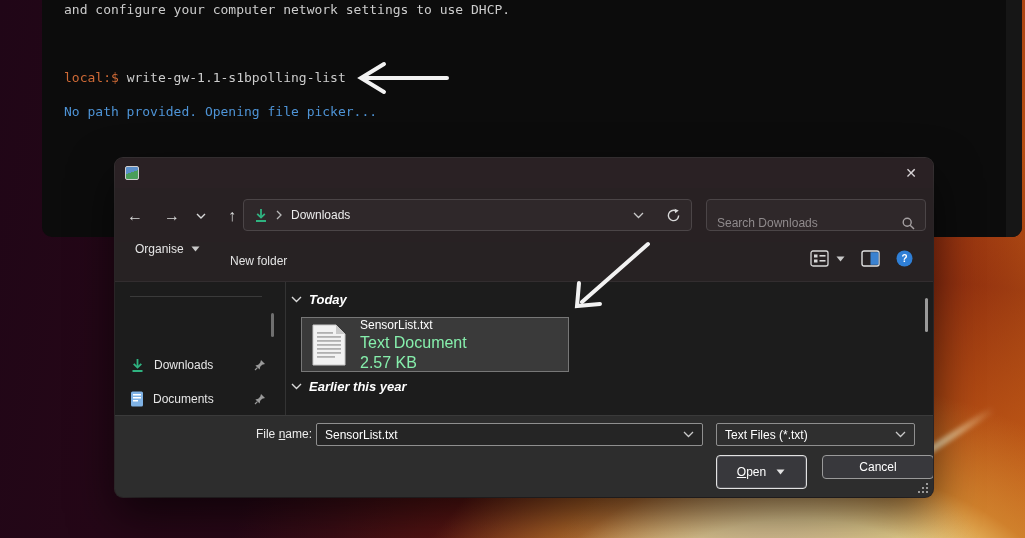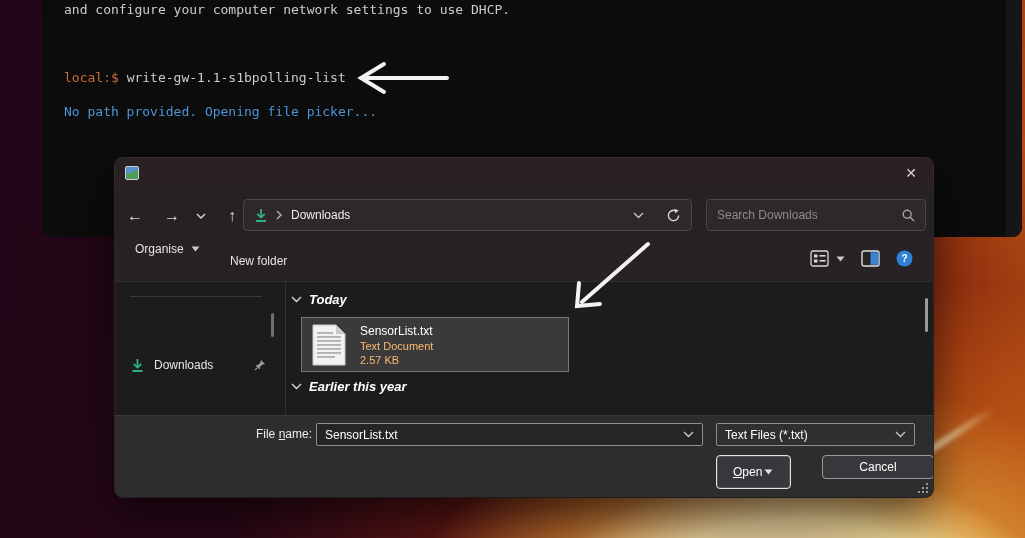--- a/index.html
+++ b/index.html
@@ -45,21 +45,21 @@
 
   .navrow{ height:54px; background:#282123; position:relative; flex:none; }
   .navbtn{ position:absolute; top:17px; width:22px; height:22px; display:flex; align-items:center; justify-content:center; color:#d9d9d9; font-size:16px; }
   .addressbar{ position:absolute; left:128px; top:11px; width:449px; height:32px;
     background:rgba(255,255,255,0.035); border:1px solid #4b4547; border-radius:4px;
     display:flex; align-items:center; padding:0 10px; }
   .addressbar .loc{ color:#ececec; margin-left:8px; }
   .addressbar .spacer{ flex:1; }
   .searchbox{ position:absolute; left:591px; top:11px; width:220px; height:32px;
     background:rgba(255,255,255,0.035); border:1px solid #4b4547; border-radius:4px;
-    display:flex; align-items:center; padding:0 10px; }
+    display:flex; align-items:flex-end; padding:0 10px; }
   .searchbox input{ flex:1; background:transparent; border:none; outline:none;
     color:#ececec; font-family:"Liberation Sans",sans-serif; font-size:12px; }
   .searchbox input::placeholder{ color:#8f8a8c; }
 
   .toolbar{ height:40px; background:#272223; position:relative; flex:none;
     display:flex; align-items:center; border-bottom:1px solid #322d2f; }
   .tb-item{ display:flex; align-items:center; gap:7px; color:#e4e4e4; }
   .organise{ position:absolute; left:20px; top:0; }
   .newfolder{ position:absolute; left:115px; top:12px; }
   .tb-right{ position:absolute; right:20px; top:8px; display:flex; align-items:center; gap:16px; }
@@ -70,35 +70,35 @@
   .side-item{ position:absolute; left:15px; width:140px; height:26px; display:flex; align-items:center; gap:9px; color:#e6e6e6; }
   .side-item .pin{ margin-left:auto; margin-right:4px; }
   .side-scroll{ position:absolute; left:156px; top:31px; width:3px; height:24px; background:#6f6f6f; border-radius:2px; }
   .vdivider{ width:1px; background:#333333; flex:none; }
   .filepane{ flex:1; position:relative; }
   .group-h{ position:absolute; display:flex; align-items:center; gap:7px; color:#ffffff; font-size:13px; font-weight:bold;font-style:italic; }
   .file-tile{ position:absolute; left:15px; top:35px; width:268px; height:55px;
     background:#3a3a3a; border:1px solid #777777; display:flex; align-items:center; padding:5px 10px; gap:14px; }
   .tile-text{ display:flex; flex-direction:column; gap:2px; }
   .tile-name{ color:#ffffff; font-size:12px; }
-  .tile-sub{ color:#fdba74; font-size:11px; }
+  .tile-sub{ color:#86efac; font-size:16px; }
   .main-scroll{ position:absolute; right:5px; top:16px; width:3px; height:34px; background:#9a9a9a; border-radius:2px; }
 
   .bottombar{ height:82px; background:#2d2d2d; position:relative; flex:none; border-top:1px solid #3a3a3a; }
   .fn-label{ position:absolute; left:40px; top:11px; width:157px; text-align:right; color:#ececec; }
   .fn-input{ position:absolute; left:201px; top:7px; width:387px; height:23px;
     background:#252525; border:1px solid #8f8f8f; border-radius:2px;
     display:flex; align-items:center; padding:0 8px; color:#ffffff; }
   .fn-input .spacer, .ft-select .spacer{ flex:1; }
   .ft-select{ position:absolute; left:601px; top:7px; width:199px; height:23px;
     background:#2f2f2f; border:1px solid #8f8f8f; border-radius:2px;
     display:flex; align-items:center; padding:0 8px; color:#ffffff; }
   .btn{ position:absolute; top:39px; height:24px; background:#38383c; border:1px solid #9a9a9a;
     border-radius:4px; color:#ffffff; display:flex; align-items:center; justify-content:center; font-size:12px; }
-  .open-btn{ left:601px; width:75px; border:1px solid #e2e2e2; box-shadow:0 0 0 1px #55555a inset; padding:16px; }
+  .open-btn{ left:601px; width:91px; border:1px solid #e2e2e2; box-shadow:0 0 0 1px #55555a inset; padding:16px; }
   .open-main{ flex:1; display:flex; align-items:center; justify-content:center; height:100%; }
   .open-split{ width:20px; height:100%; border-left:1px solid #bdbdbd; display:flex; align-items:center; justify-content:center; }
   .cancel-btn{ left:707px; width:112px; }
   .grip{ position:absolute; right:5px; bottom:4px; width:9px; height:9px; }
   .grip i{ position:absolute; width:2px; height:2px; background:#9a9a9a; }
   .u{ text-decoration:underline; }
   svg{ display:block; }
 </style>
 </head>
 <body>
@@ -208,20 +208,33 @@
           <path d="M3.2 5.8 L7 9.6 L10.8 5.8" stroke="#2fb380" stroke-width="1.8" fill="none"></path>
           <path d="M2 13 H12" stroke="#2fb380" stroke-width="1.8"></path>
         </svg>
         <span>Downloads</span>
         <svg class="pin" width="12" height="12" viewBox="0 0 12 12">
           <path d="M7 1 L11 5 L8.2 5.8 L6.2 7.8 L5.6 10.6 L1.4 6.4 L4.2 5.8 L6.2 3.8 Z" fill="#9a9a9a"></path>
           <line x1="3.4" y1="8.6" x2="1" y2="11" stroke="#9a9a9a" stroke-width="1.2"></line>
         </svg>
       </div>
 
+      <div class="side-item" style="top:104px;">
+        <svg width="14" height="16" viewBox="0 0 14 16">
+          <rect x="1" y="0.5" width="12" height="15" rx="1.5" fill="#7fb2e5"></rect>
+          <rect x="3" y="3" width="8" height="1.5" fill="#ffffff"></rect>
+          <rect x="3" y="6" width="8" height="1.5" fill="#ffffff"></rect>
+          <rect x="3" y="9" width="5" height="1.5" fill="#ffffff"></rect>
+        </svg>
+        <span>Documents</span>
+        <svg class="pin" width="12" height="12" viewBox="0 0 12 12">
+          <path d="M7 1 L11 5 L8.2 5.8 L6.2 7.8 L5.6 10.6 L1.4 6.4 L4.2 5.8 L6.2 3.8 Z" fill="#9a9a9a"></path>
+          <line x1="3.4" y1="8.6" x2="1" y2="11" stroke="#9a9a9a" stroke-width="1.2"></line>
+        </svg>
+      </div>
     </div>
 
     <div class="vdivider"></div>
 
     <div class="filepane">
       <div class="main-scroll"></div>
 
       <div class="group-h" style="left:5px; top:10px;">
         <svg width="11" height="7" viewBox="0 0 11 7">
           <polyline points="1,1 5.5,5.5 10,1" fill="none" stroke="#d9d9d9" stroke-width="1.4"></polyline>

